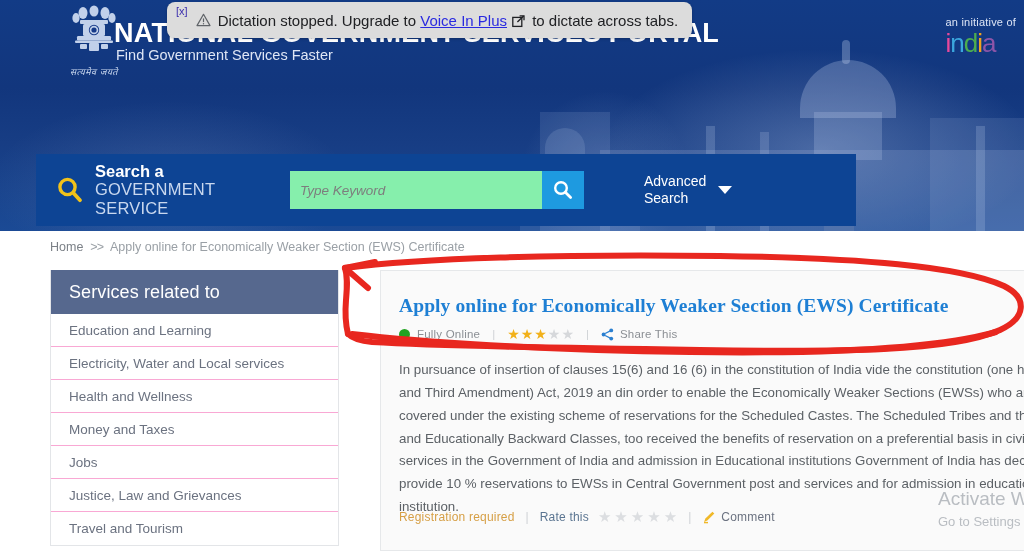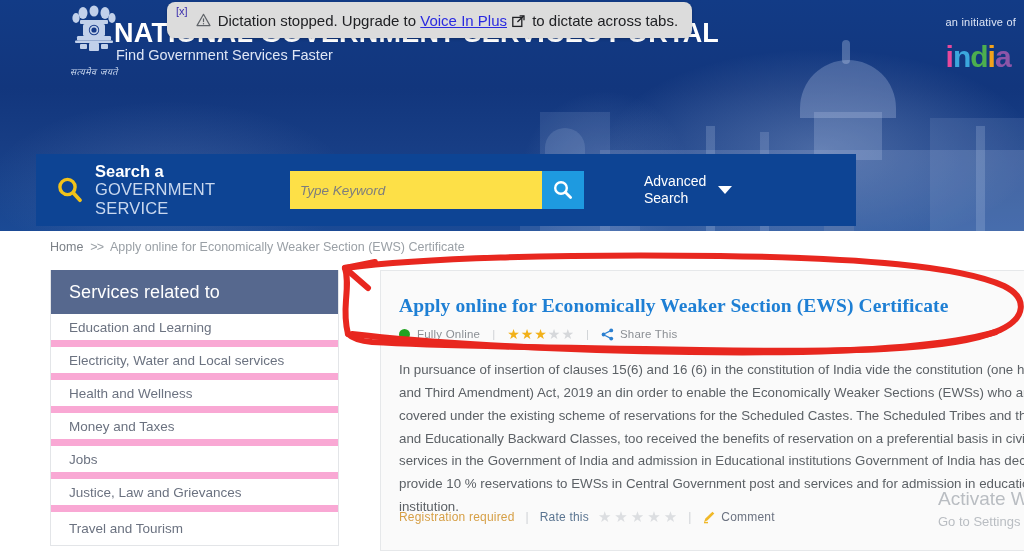--- a/index.html
+++ b/index.html
@@ -55,21 +55,21 @@
     letter-spacing: .2px; white-space: nowrap;
   }
   .portal-tagline {
     position: absolute; left: 116px; top: 47px;
     font-size: 14.5px; color: #dfe6f5; white-space: nowrap;
   }
 
   
   .initiative { position: absolute; right: 8px; top: 16px; text-align: left; }
   .initiative-label { font-size: 11px; color: #dde5f6; letter-spacing: .2px; }
-  .india-logo { margin-top: 14px; font-size: 30px; font-weight: bold; line-height: 1; letter-spacing: -1px; white-space: nowrap; }
+  .india-logo { margin-top: 2px; font-size: 26px; font-weight: normal; line-height: 1; letter-spacing: -1px; white-space: nowrap; }
   .india-logo span { display: inline-block; }
   .l-i { color: #e8489b; }
   .l-n { color: #3ba7dd; }
   .l-d { color: #4cae4f; }
   .l-i2 { color: #f2a21c; }
   .l-a { color: #8d55a8; }
 
   
   .searchbar {
     position: absolute; left: 36px; top: 154px; width: 820px; height: 72px;
@@ -77,21 +77,21 @@
     display: flex; align-items: center;
   }
   .search-left { display: flex; align-items: center; width: 254px; padding-left: 19px; }
   .mag-icon { flex: none; margin-right: 10px; }
   .search-label-1 { font-size: 16.5px; font-weight: bold; color: #ffffff; line-height: 1.08; }
   .search-label-2 { font-size: 16.5px; color: #c9d8ef; line-height: 1.12; letter-spacing: .2px; }
   .search-field-wrap { display: flex; align-items: stretch; height: 38px; }
   .search-input {
     width: 252px; height: 38px; border: 0; outline: 0;
     padding: 13px 10px; font-size: 13.5px; font-style: italic; color: #6f6f6f;
-    background: #fde047; font-family: "Liberation Sans", sans-serif;
+    background: #86efac; font-family: "Liberation Sans", sans-serif;
   }
   .search-input::placeholder { color: #7d7d7d; font-style: italic; }
   .search-btn {
     width: 42px; height: 38px; background: #1e9ae0; border: 0; cursor: pointer;
     display: flex; align-items: center; justify-content: center;
   }
   .adv-search {
     margin-left: 60px; display: flex; align-items: center; cursor: pointer;
   }
   .adv-text { font-size: 14px; color: #ffffff; line-height: 1.18; }
@@ -114,21 +114,21 @@
   .sidebar { position: absolute; left: 50px; top: 270px; width: 289px; background: #fff; border: 1px solid #e3e5e8; border-top: 0; }
   .sidebar-header {
     height: 44px; background: #56688e; color: #fff;
     display: flex; align-items: center; padding-left: 18px;
     font-size: 18px; letter-spacing: .1px;
   }
   .sidebar-list { list-style: none; margin: 0; padding: 0; }
   .sidebar-item {
     height: 33px; display: flex; align-items: center;
     padding-left: 18px; font-size: 13.5px; color: #6b7280;
-    border-bottom: 7px solid #f9a8d4; cursor: pointer;
+    border-bottom: 1px solid #f9a8d4; cursor: pointer;
   }
   .sidebar-item:last-child { border-bottom: 0; }
 
   
   .main-card {
     position: absolute; left: 380px; top: 270px; width: 680px; min-height: 281px;
     background: #fafafa; border: 1px solid #e6e8ea;
     padding: 24px 26px 0 18px;
   }
   .svc-title {

